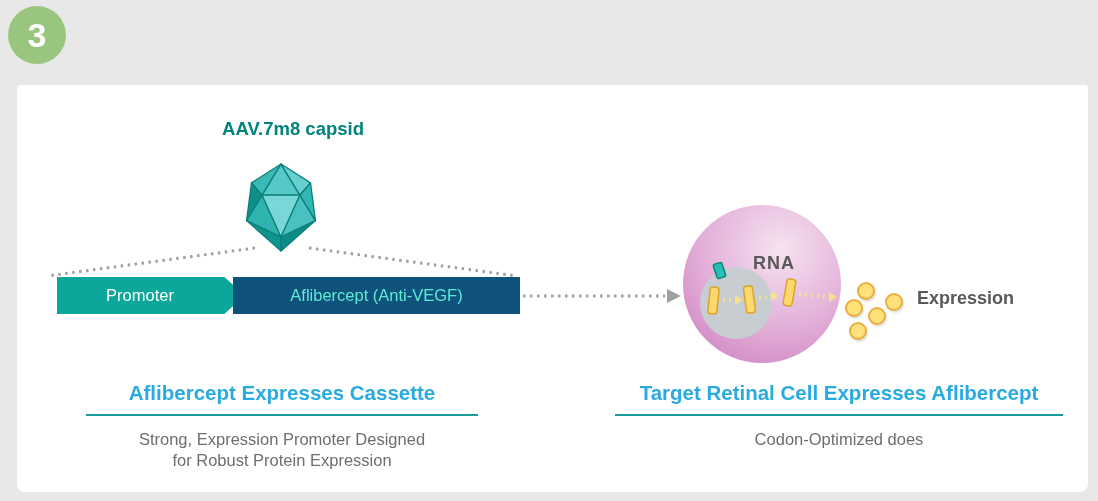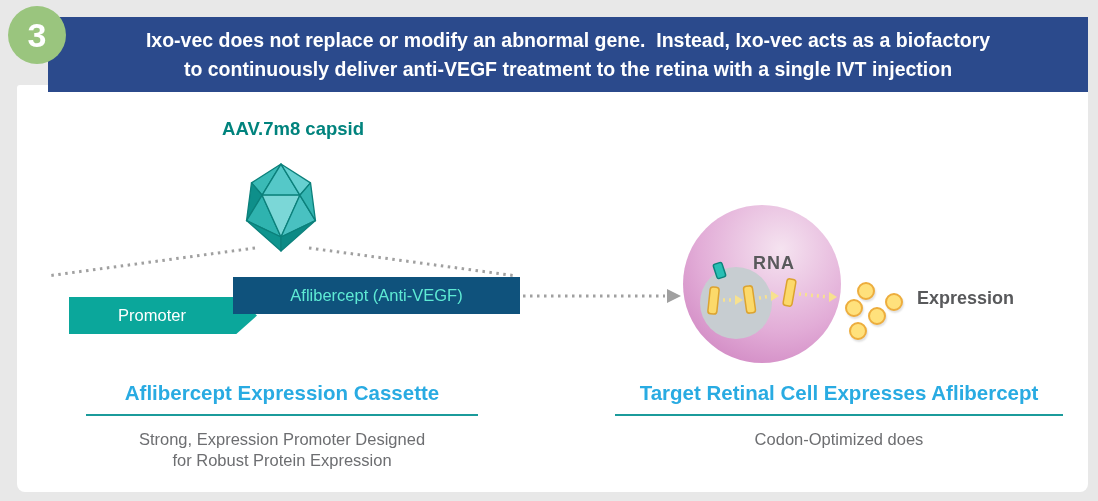--- a/index.html
+++ b/index.html
@@ -18,24 +18,24 @@
          background:var(--badge-green,#9AC57E);display:flex;align-items:center;justify-content:center;
          color:#fff;font-size:34px;font-weight:bold;z-index:5;}
 
   
   .connector-svg{position:absolute;left:0;top:0;width:1071px;height:407px;z-index:1;pointer-events:none;}
 
   .capsid-label{position:absolute;left:126px;top:33px;width:300px;text-align:center;
                 color:var(--teal-dark,#00837D);font-size:18.5px;font-weight:bold;z-index:2;}
   .capsid-svg{position:absolute;left:223px;top:75px;width:82px;height:95px;z-index:2;}
 
-  .promoter{position:absolute;left:52px;top:192px;width:188px;height:37px;
+  .promoter{position:absolute;left:40px;top:192px;width:188px;height:37px;
             background:var(--promoter-teal,#0BA79B);z-index:2;
             clip-path:polygon(0 0,89% 0,100% 50%,89% 100%,0 100%);
-            display:flex;align-items:center;justify-content:center;margin-top:20px;}
+            display:flex;align-items:center;justify-content:center;}
   .promoter span{color:#fff;font-size:16.5px;padding-right:22px;}
   .gene-box{position:absolute;left:216px;top:192px;width:287px;height:37px;
             background:var(--gene-box-blue,#0F527C);z-index:2;
             display:flex;align-items:center;justify-content:center;}
   .gene-box span{color:#5eead4;font-size:16.5px;}
 
   .cell{position:absolute;left:666px;top:120px;width:158px;height:158px;border-radius:50%;z-index:2;
         background:radial-gradient(circle at 62% 28%,var(--cell-pink-light,#F5E3F0) 0%,#E2ACD7 55%,var(--cell-pink-dark,#C978BA) 100%);}
   .nucleus{position:absolute;left:17px;top:62px;width:72px;height:72px;border-radius:50%;
            background:var(--nucleus-gray,#C7CDD1);}
@@ -57,24 +57,20 @@
   .section-rule{height:2px;background:var(--underline-teal,#1B9B9B);border:none;margin:9px auto 0 auto;}
   .section-left .section-rule{width:392px;}
   .section-right .section-rule{width:448px;}
   .section-sub{margin-top:13px;color:var(--text-gray,#6D6E71);font-size:16.5px;line-height:21px;}
 </style>
 </head>
 <body>
 
 <div class="page">
 
-  <div class="banner">
-    <div>Ixo-vec does not replace or modify an abnormal gene.&nbsp; Instead, Ixo-vec acts as a biofactory</div>
-    <div>to continuously deliver anti-VEGF treatment to the retina with a single IVT injection</div>
-  </div>
 
   <div class="badge">
     <span>3</span>
   </div>
 
   <div class="card">
 
     <svg class="connector-svg" viewBox="0 0 1071 407">
       <g stroke="#A0A0A0" stroke-width="3" stroke-dasharray="2.5 4.5" fill="none">
         <path d="M238,163 L30,191"></path>
@@ -129,21 +125,21 @@
     </div>
 
     <div class="protein-dot" style="left:840px;top:197px;"></div>
     <div class="protein-dot" style="left:828px;top:214px;"></div>
     <div class="protein-dot" style="left:868px;top:208px;"></div>
     <div class="protein-dot" style="left:851px;top:222px;"></div>
     <div class="protein-dot" style="left:832px;top:237px;"></div>
     <div class="protein-label">Expression</div>
 
     <div class="section section-left">
-      <div class="section-title">Aflibercept Expression Cassette</div>
+      <div class="section-title">Aflibercept Expresses Cassette</div>
       <hr class="section-rule">
       <div class="section-sub">
         <div>Strong, Expression Promoter Designed</div>
         <div>for Robust Protein Expression</div>
       </div>
     </div>
 
     <div class="section section-right">
       <div class="section-title">Target Retinal Cell Expresses Aflibercept</div>
       <hr class="section-rule">

